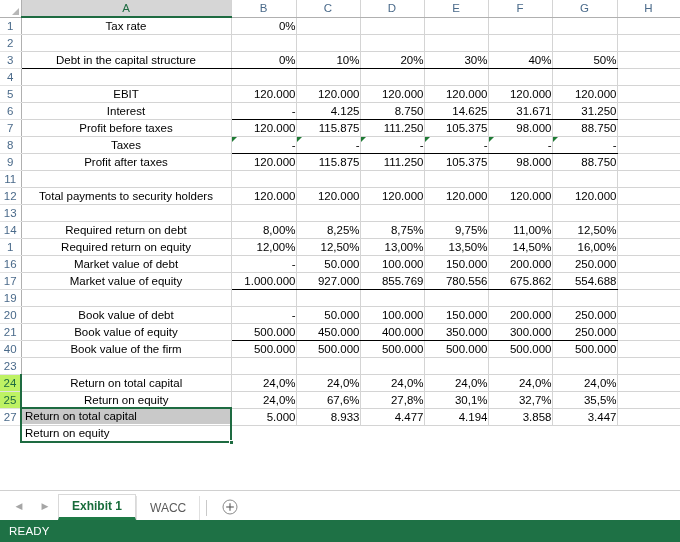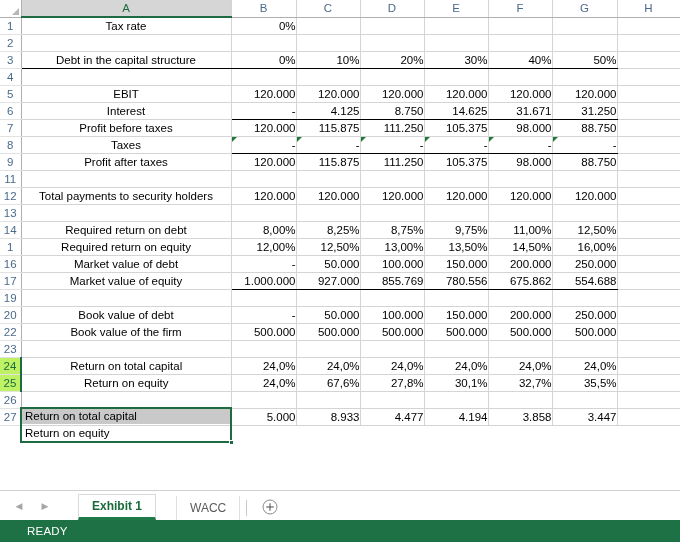--- a/index.html
+++ b/index.html
@@ -168,21 +168,20 @@
   }
   .tab {
     height: 24px;
     padding: 4px 13px;
     display: flex; align-items: center;
     font-size: 12px;
     color: #5a5a5a;
     background: #ffffff;
     border-left: 1px solid #e0e0e0;
     border-right: 1px solid #e0e0e0;
-    margin-left: 20px;
   }
   .tab.active {
     color: #176b3a;
     font-weight: bold;
     background: #ffffff;
     border-top: 1px solid #d9d9d9;
     border-left: 1px solid #d9d9d9;
     border-right: 1px solid #d9d9d9;
     border-bottom: 3px solid #1e7a46;
     height: 26px;
@@ -200,21 +199,21 @@
   .addsheet svg { display: block; }
 
   
   .statusbar {
     height: 22px;
     background: #1e7145;
     color: #ffffff;
     font-size: 11.5px;
     display: flex;
     align-items: center;
-    padding-left: 27px;
+    padding-left: 9px;
     letter-spacing: .2px;
   }
 </style>
 </head>
 <body>
 
 <div id="app">
 
   <div class="grid-wrap">
     <table class="sheet">
@@ -437,21 +436,32 @@
             <td class="cell txt">Book value of debt</td>
             <td class="cell num">-</td>
             <td class="cell num">50.000</td>
             <td class="cell num">100.000</td>
             <td class="cell num">150.000</td>
             <td class="cell num">200.000</td>
             <td class="cell num">250.000</td>
             <td class="cell num"></td>
           </tr>
           <tr>
-            <td class="rowhead">22</td>
+            <td class="rowhead">21</td>
+            <td class="cell txt">Book value of equity</td>
+            <td class="cell num bb-thin">500.000</td>
+            <td class="cell num bb-thin">450.000</td>
+            <td class="cell num bb-thin">400.000</td>
+            <td class="cell num bb-thin">350.000</td>
+            <td class="cell num bb-thin">300.000</td>
+            <td class="cell num bb-thin">250.000</td>
+            <td class="cell num"></td>
+          </tr>
+          <tr>
+            <td class="rowhead">40</td>
             <td class="cell txt">Book value of the firm</td>
             <td class="cell num">500.000</td>
             <td class="cell num">500.000</td>
             <td class="cell num">500.000</td>
             <td class="cell num">500.000</td>
             <td class="cell num">500.000</td>
             <td class="cell num">500.000</td>
             <td class="cell num"></td>
           </tr>
           <tr>
@@ -478,31 +488,20 @@
           </tr>
           <tr>
             <td class="rowhead selrow">25</td>
             <td class="cell txt">Return on equity</td>
             <td class="cell num">24,0%</td>
             <td class="cell num">67,6%</td>
             <td class="cell num">27,8%</td>
             <td class="cell num">30,1%</td>
             <td class="cell num">32,7%</td>
             <td class="cell num">35,5%</td>
-            <td class="cell num"></td>
-          </tr>
-          <tr>
-            <td class="rowhead">26</td>
-            <td class="cell txt"></td>
-            <td class="cell num"></td>
-            <td class="cell num"></td>
-            <td class="cell num"></td>
-            <td class="cell num"></td>
-            <td class="cell num"></td>
-            <td class="cell num"></td>
             <td class="cell num"></td>
           </tr>
           <tr>
             <td class="rowhead">27</td>
             <td class="cell txt">Number of shares outstanding</td>
             <td class="cell num">5.000</td>
             <td class="cell num">8.933</td>
             <td class="cell num">4.477</td>
             <td class="cell num">4.194</td>
             <td class="cell num">3.858</td>

